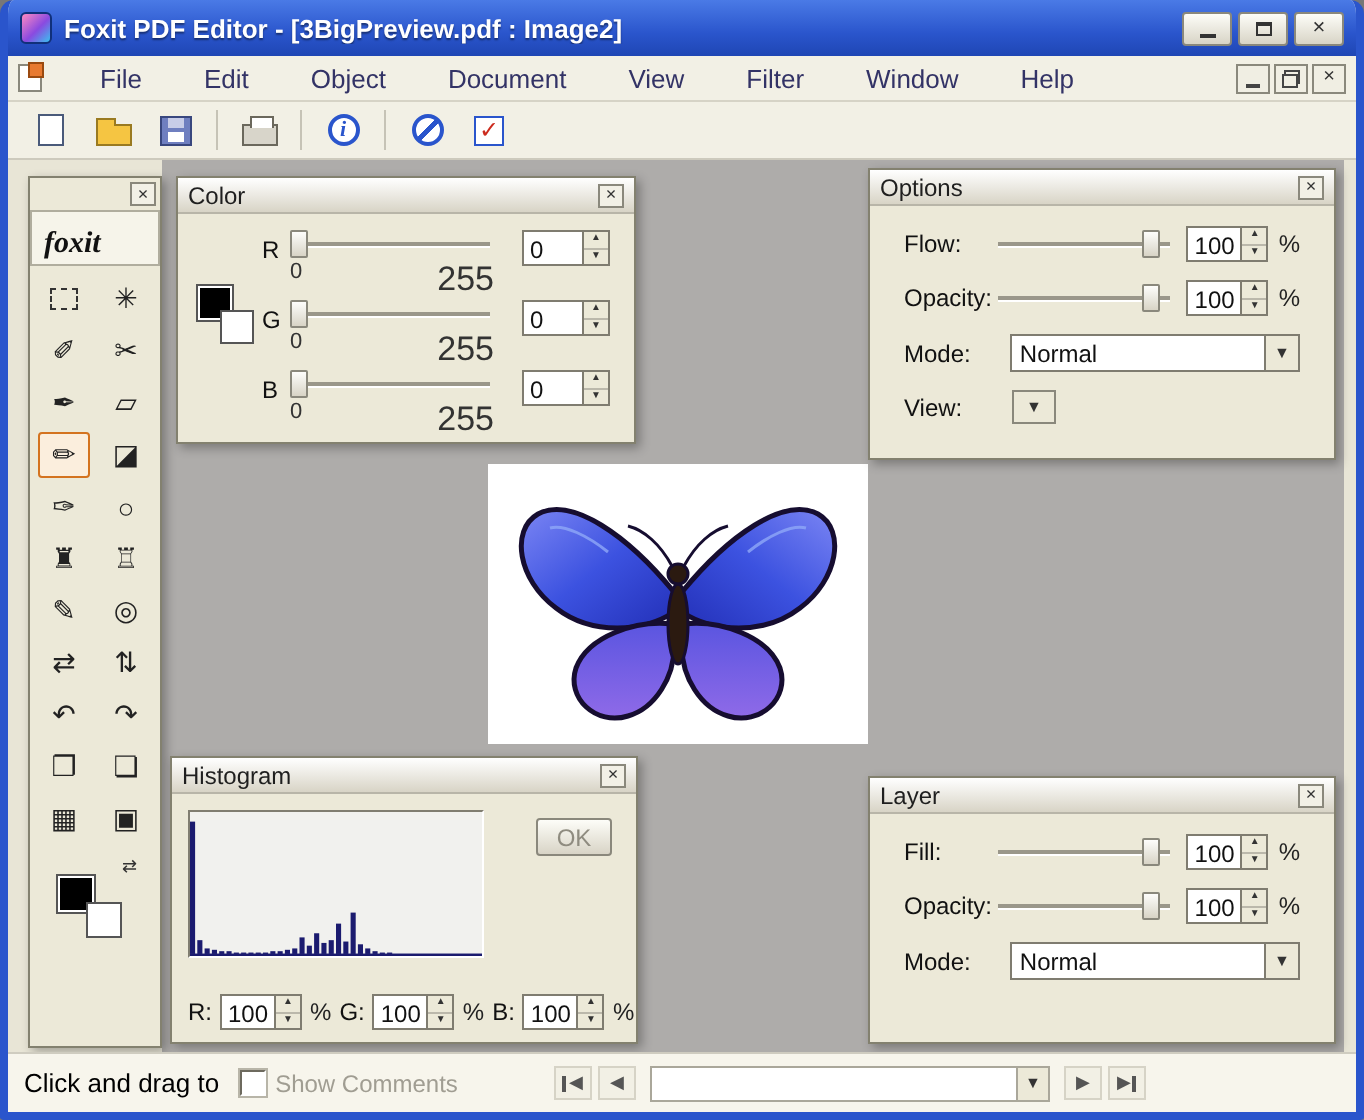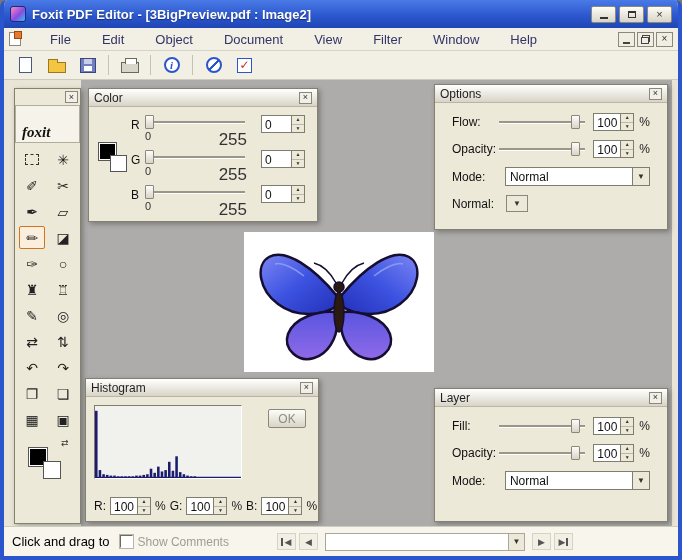--- a/index.html
+++ b/index.html
@@ -52,21 +52,21 @@
   .butterfly-card svg{ width:100%; height:100%; display:block; }
 
   
   .palette{ position:absolute; background:#ece9d8; border:1px solid #83816f; box-shadow:2px 2px 5px rgba(0,0,0,.3); }
   .palette-title{ height:18px; background:linear-gradient(#ffffff,#d8d4c6); border-bottom:1px solid #b8b5a8; display:flex; align-items:center; padding:0 5px; font-size:12px; color:#1f1f1f; }
   .palette-close{ margin-left:auto; width:13px; height:12px; background:#f2f0e6; border:1px solid #8a887c; display:flex; align-items:center; justify-content:center; font-size:9px; line-height:1; color:#333; }
 
   
   .toolbox{ left:10px; top:8px; width:67px; height:436px; }
   .toolbox-top{ display:flex; padding:2px 2px 0; }
-  .foxit-logo{ margin:2px auto 1px; font-family:"Liberation Serif",serif; font-style:italic; font-weight:bold; font-size:15px; color:#111; border:1px solid #b0ad9e; padding:18px 6px 1px; background:#f6f4ea; }
+  .foxit-logo{ margin:2px auto 1px; font-family:"Liberation Serif",serif; font-style:italic; font-weight:bold; font-size:15px; color:#111; border:1px solid #b0ad9e; padding:8px 6px 1px; background:#f6f4ea; }
   .tools{ display:grid; grid-template-columns:26px 26px; gap:3px 5px; justify-content:center; margin-top:5px; }
   .tool{ width:26px; height:23px; display:flex; align-items:center; justify-content:center; font-size:14px; color:#222; }
   .tool.selected{ border:1px solid #d4731f; background:#fbeedd; border-radius:2px; }
   .marquee-box{ width:14px; height:11px; border:1px dashed #333; }
   .swatches{ position:relative; width:40px; height:42px; margin:12px auto 0; }
   .sw-fg{ position:absolute; left:1px; top:5px; width:18px; height:18px; background:#000; border:1px solid #fff; outline:1px solid #555; }
   .sw-bg{ position:absolute; left:15px; top:18px; width:18px; height:18px; background:#fff; border:1px solid #555; }
   .sw-swap{ position:absolute; right:-1px; top:-5px; font-size:9px; color:#333; }
 
   
@@ -422,21 +422,21 @@
           <span class="unit">%</span>
         </div>
         <div class="opt-row">
           <span class="opt-label">Mode:</span>
           <div class="dropdown" style="width:148px;">
             <span class="dd-value">Normal</span>
             <div class="dd-btn">▼</div>
           </div>
         </div>
         <div class="opt-row">
-          <span class="opt-label">Normal:</span>
+          <span class="opt-label">View:</span>
           <div class="mini-dd">▼</div>
         </div>
       </div>
     </div>
 
     <div class="palette histogram-palette">
       <div class="palette-title">
         <span>Histogram</span>
         <div class="palette-close">×</div>
       </div>

